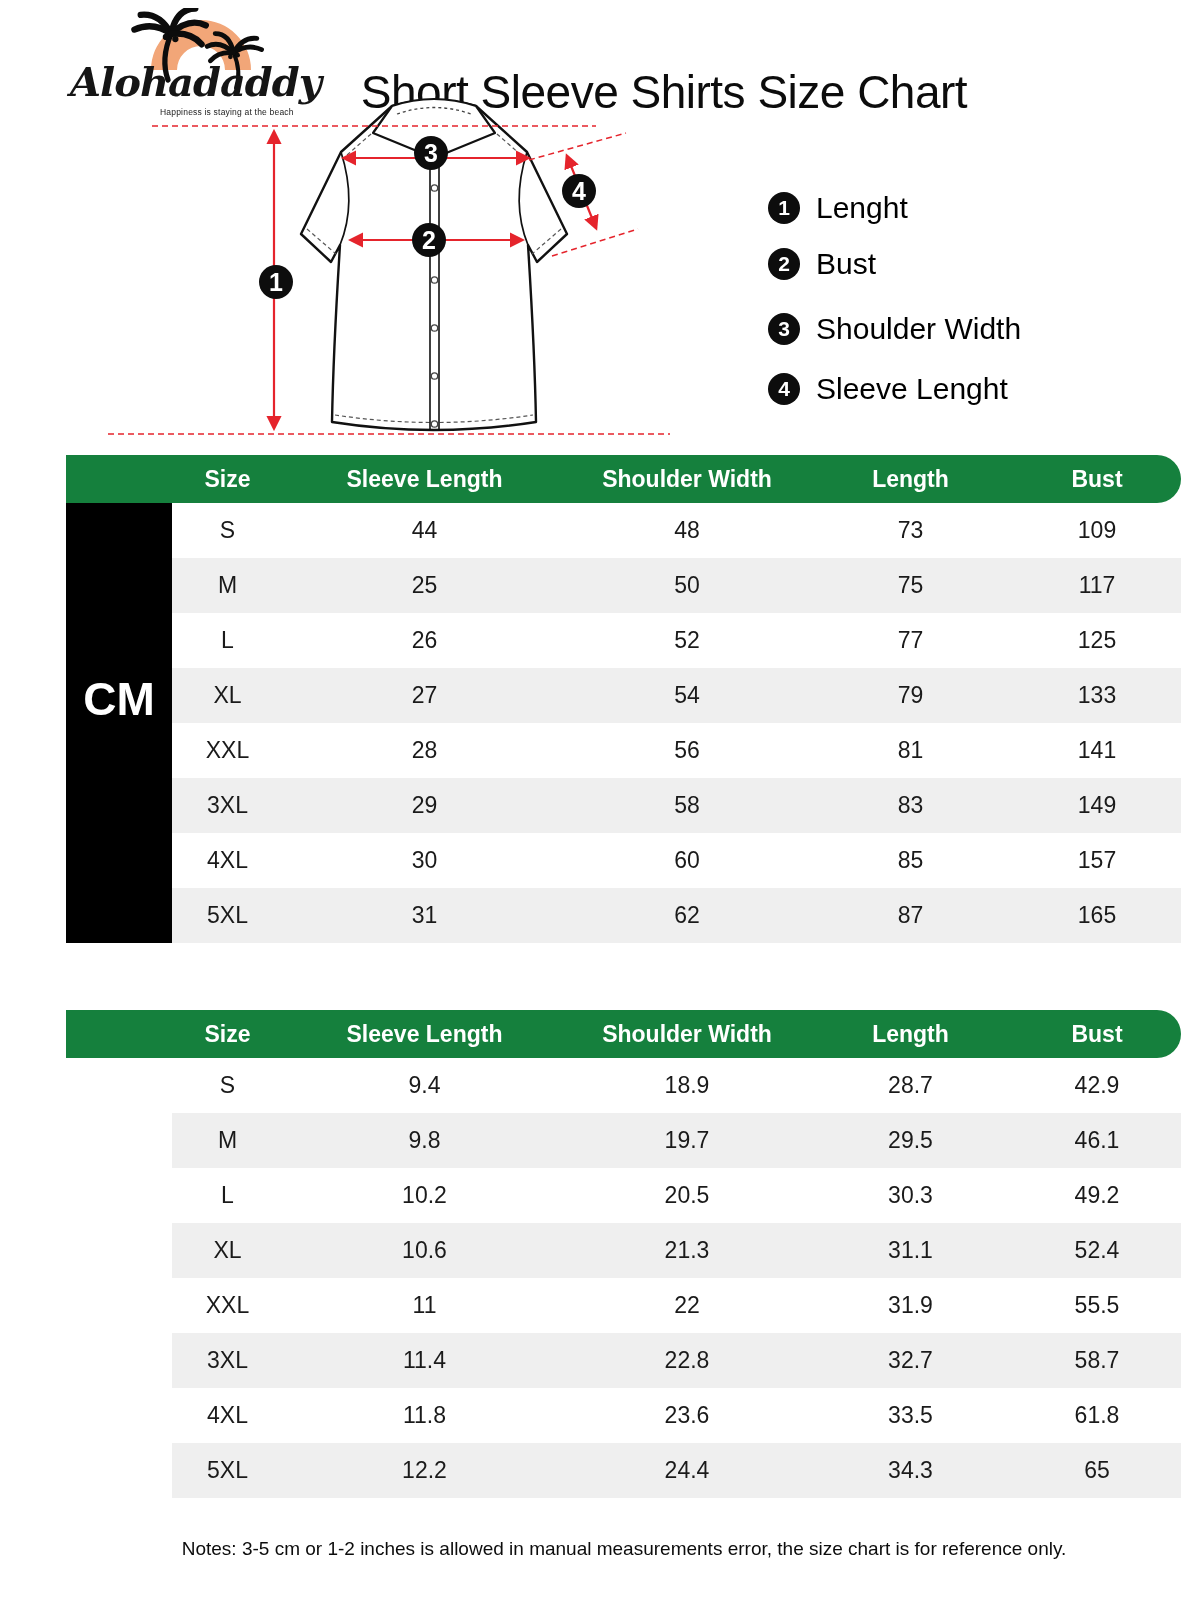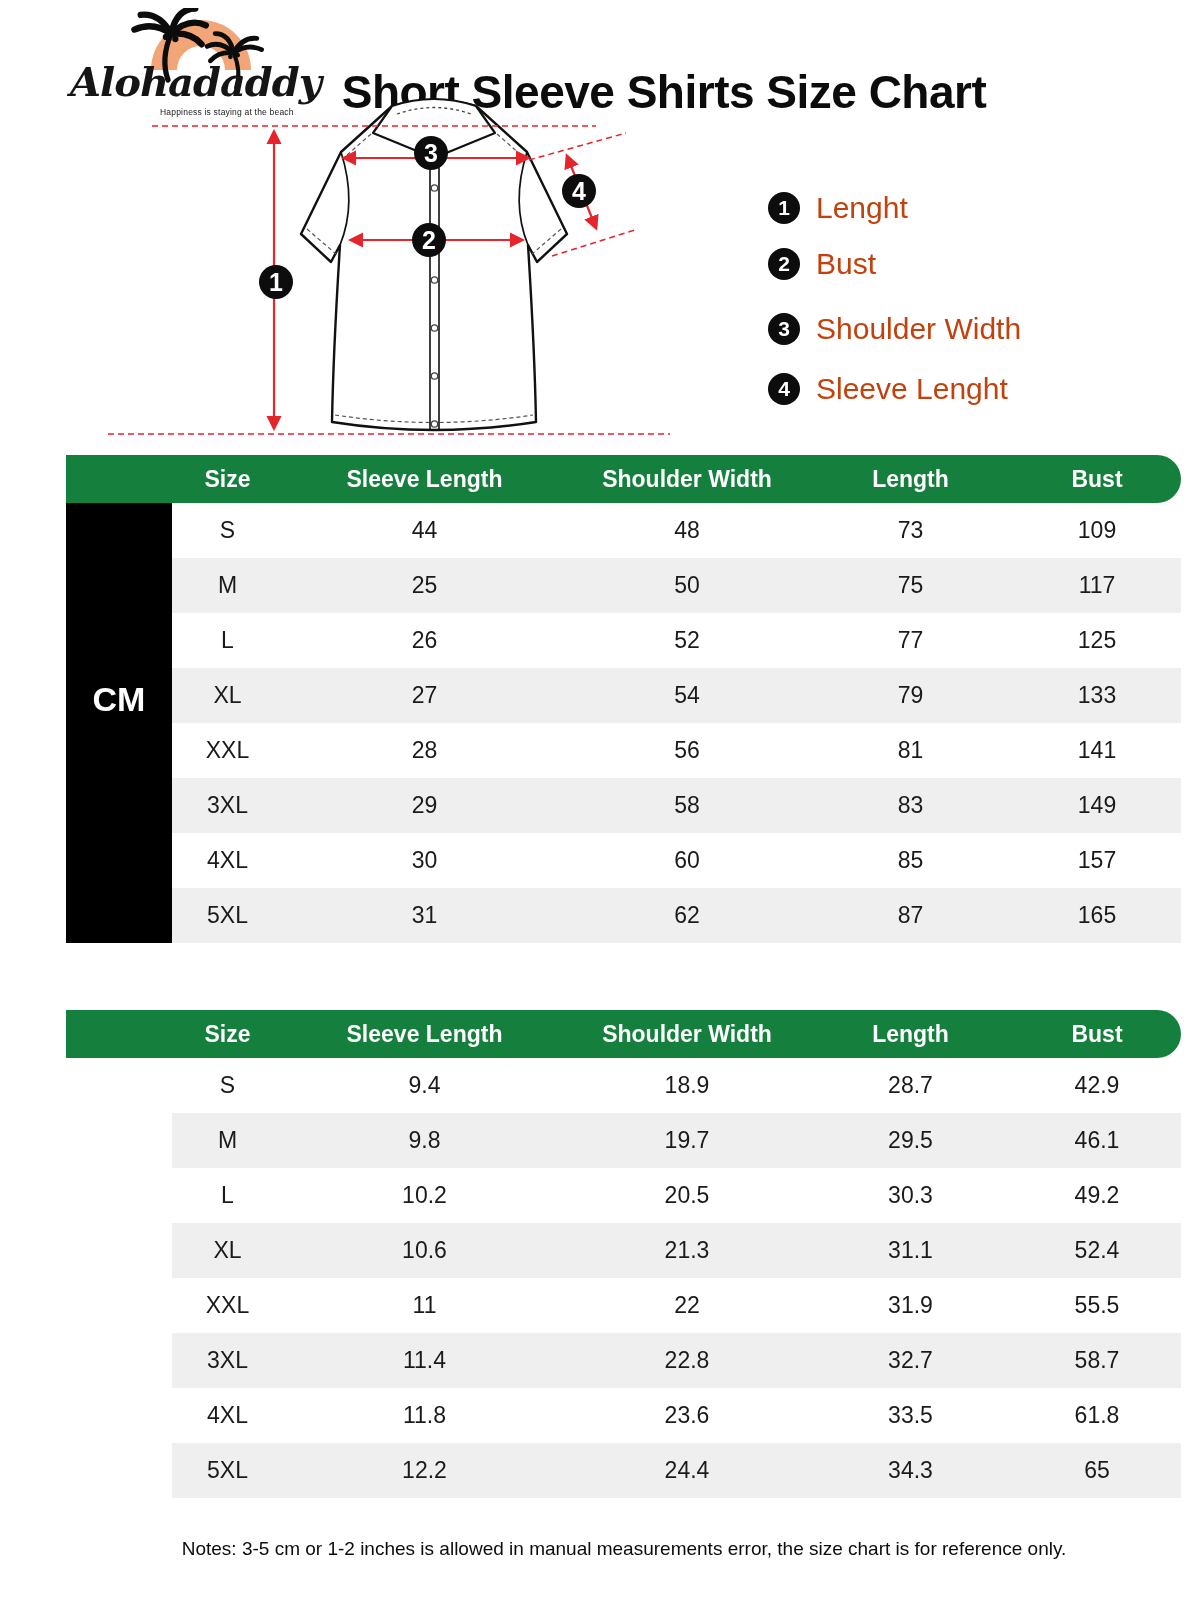--- a/index.html
+++ b/index.html
@@ -10,40 +10,40 @@
   .logo{position:absolute;left:20px;top:6px;width:270px;height:120px;}
   .logo svg{position:absolute;left:62px;top:2px;}
   .brand{position:absolute;left:26px;top:52px;width:250px;
          font-family:"DejaVu Serif",serif;font-style:italic;font-weight:bold;
          font-size:40px;letter-spacing:-1px;color:#151515;white-space:nowrap;}
   .tagline{position:absolute;left:116px;top:101px;font-size:8.5px;color:#222;
            letter-spacing:.2px;white-space:nowrap;}
 
   
   .title{position:absolute;left:250px;top:34px;width:780px;text-align:center;
-         font-size:46px;font-weight:bold;letter-spacing:-.5px;color:#0c0c0c;white-space:nowrap;}
+         font-size:46px;font-weight:normal;letter-spacing:-.5px;color:#0c0c0c;white-space:nowrap;}
 
   
   .diagram{position:absolute;left:80px;top:88px;}
 
   
   .legend{position:absolute;left:744px;top:191px;width:340px;height:230px;list-style:none;margin:0;padding:0;}
   .legend li{position:absolute;left:0;display:flex;align-items:center;height:34px;}
   .legend li:nth-child(1){top:0;} .legend li:nth-child(2){top:56px;}
   .legend li:nth-child(3){top:121px;} .legend li:nth-child(4){top:181px;}
   .badge{display:inline-block;width:32px;height:32px;border-radius:50%;background:#0d0d0d;
          color:#fff;font-size:21px;font-weight:bold;text-align:center;line-height:32px;flex:0 0 32px;}
-  .legend .lbl{margin-left:16px;font-size:30px;color:#c2410c;white-space:nowrap;}
+  .legend .lbl{margin-left:16px;font-size:30px;color:#000000;white-space:nowrap;}
 
   
   .size-table{position:absolute;left:42px;width:1115px;height:488px;}
   .size-table.cm{top:455px;} .size-table.inch{top:1010px;}
   .side{position:absolute;left:0;top:0;width:106px;height:488px;background:#000;color:#fff;
         display:flex;align-items:center;justify-content:center;font-weight:bold;}
-  .cm .side{font-size:34px;} .inch .side{font-size:34px;letter-spacing:-1px;}
+  .cm .side{font-size:46px;} .inch .side{font-size:34px;letter-spacing:-1px;}
   .thead{position:absolute;left:0;top:0;width:1115px;height:48px;background:#15803d;
          border-radius:0 26px 26px 0;display:grid;
          grid-template-columns:106px 111px 283px 242px 205px 168px;align-items:center;}
   .thead .cell{color:#fff;font-weight:bold;font-size:23px;text-align:center;}
   .tbody{position:absolute;left:106px;top:48px;width:1009px;}
   .trow{display:grid;grid-template-columns:111px 283px 242px 205px 168px;height:55px;
         align-items:center;background:#fff;}
   .trow:nth-child(even){background:#EFEFEF;}
   .trow .cell{text-align:center;font-size:23px;color:#1a1a1a;}
 

